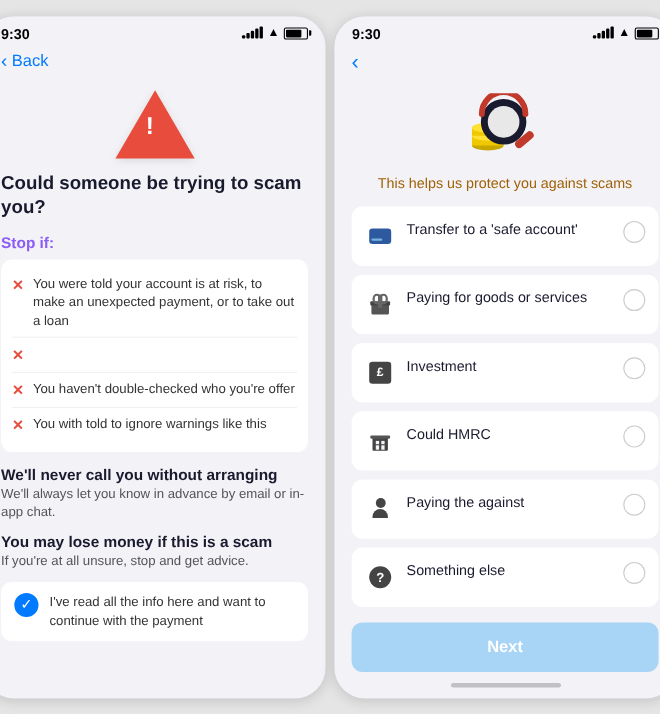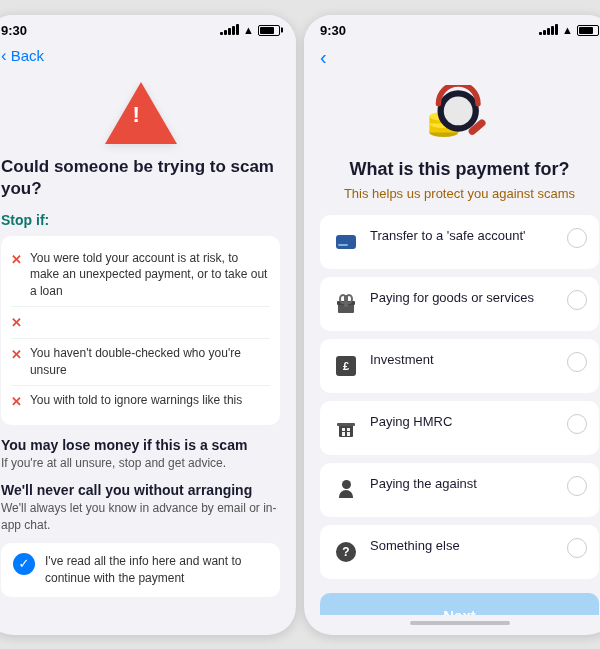--- a/index.html
+++ b/index.html
@@ -127,21 +127,21 @@
       font-size: 17px;
       font-weight: 700;
       text-align: left;
       color: #1a1a2e;
       margin-bottom: 12px;
       line-height: 1.3;
     }
     .stop-if {
       font-size: 14px;
       font-weight: 700;
-      color: #0f766e;
+      color: #8b5cf6;
       margin-bottom: 8px;
     }
     .warning-list {
       background: white;
       border-radius: 10px;
       padding: 8px 10px;
       margin-bottom: 12px;
     }
     .warning-item {
       display: flex;
@@ -394,36 +394,36 @@
       <div class="warning-list">
         <div class="warning-item">
           <span class="x-icon">✕</span>
           <span>You were told your account is at risk, to make an unexpected payment, or to take out a loan</span>
         </div>
         <div class="warning-item">
           <span class="x-icon">✕</span>
         </div>
         <div class="warning-item">
           <span class="x-icon">✕</span>
-          <span>You haven't double-checked who you're unsure</span>
+          <span>You haven't double-checked who you're offer</span>
         </div>
         <div class="warning-item">
           <span class="x-icon">✕</span>
           <span>You with told to ignore warnings like this</span>
         </div>
       </div>
 
       <div class="info-section">
+        <div class="info-title">We'll never call you without arranging</div>
+        <div class="info-text">We'll always let you know in advance by email or in-app chat.</div>
+      </div>
+
+      <div class="info-section">
         <div class="info-title">You may lose money if this is a scam</div>
         <div class="info-text">If you're at all unsure, stop and get advice.</div>
-      </div>
-
-      <div class="info-section">
-        <div class="info-title">We'll never call you without arranging</div>
-        <div class="info-text">We'll always let you know in advance by email or in-app chat.</div>
       </div>
 
       <div class="checkbox-row">
         <div class="checkbox-circle">✓</div>
         <span>I've read all the info here and want to continue with the payment</span>
       </div>
 
     </div>
   </div>
 
@@ -460,21 +460,20 @@
           <rect x="48" y="42" width="22" height="8" rx="4" fill="#c0392b" transform="rotate(-40 59 46)"></rect>
 
           <circle cx="38" cy="28" r="22" fill="#1a1a2e" stroke="#1a1a2e" stroke-width="2"></circle>
 
           <circle cx="38" cy="28" r="16" fill="#e8e8e8"></circle>
 
           <path d="M 16 20 A 22 22 0 0 1 60 20" fill="none" stroke="#c0392b" stroke-width="6" stroke-linecap="round"></path>
         </svg>
       </div>
 
-      <h1 class="phone2-title">What is this payment for?</h1>
       <p class="phone2-subtitle">This helps us protect you against scams</p>
 
       <div class="option-row">
         <div class="option-icon">
           <div class="icon-card"></div>
         </div>
         <span class="option-label">Transfer to a 'safe account'</span>
         <div class="radio-circle"></div>
       </div>
 
@@ -504,21 +503,21 @@
         <div class="option-icon">
           <svg width="20" height="20" viewBox="0 0 20 20">
             <rect x="3" y="6" width="14" height="13" rx="1" fill="#444"></rect>
             <rect x="1" y="5" width="18" height="3" rx="1" fill="#555"></rect>
             <rect x="6" y="10" width="3" height="3" fill="#f2f2f7"></rect>
             <rect x="11" y="10" width="3" height="3" fill="#f2f2f7"></rect>
             <rect x="6" y="14" width="3" height="4" fill="#f2f2f7"></rect>
             <rect x="11" y="14" width="3" height="4" fill="#f2f2f7"></rect>
           </svg>
         </div>
-        <span class="option-label">Paying HMRC</span>
+        <span class="option-label">Could HMRC</span>
         <div class="radio-circle"></div>
       </div>
 
       <div class="option-row">
         <div class="option-icon">
           <div class="icon-person">
             <div class="icon-person-head"></div>
             <div class="icon-person-body"></div>
           </div>
         </div>

